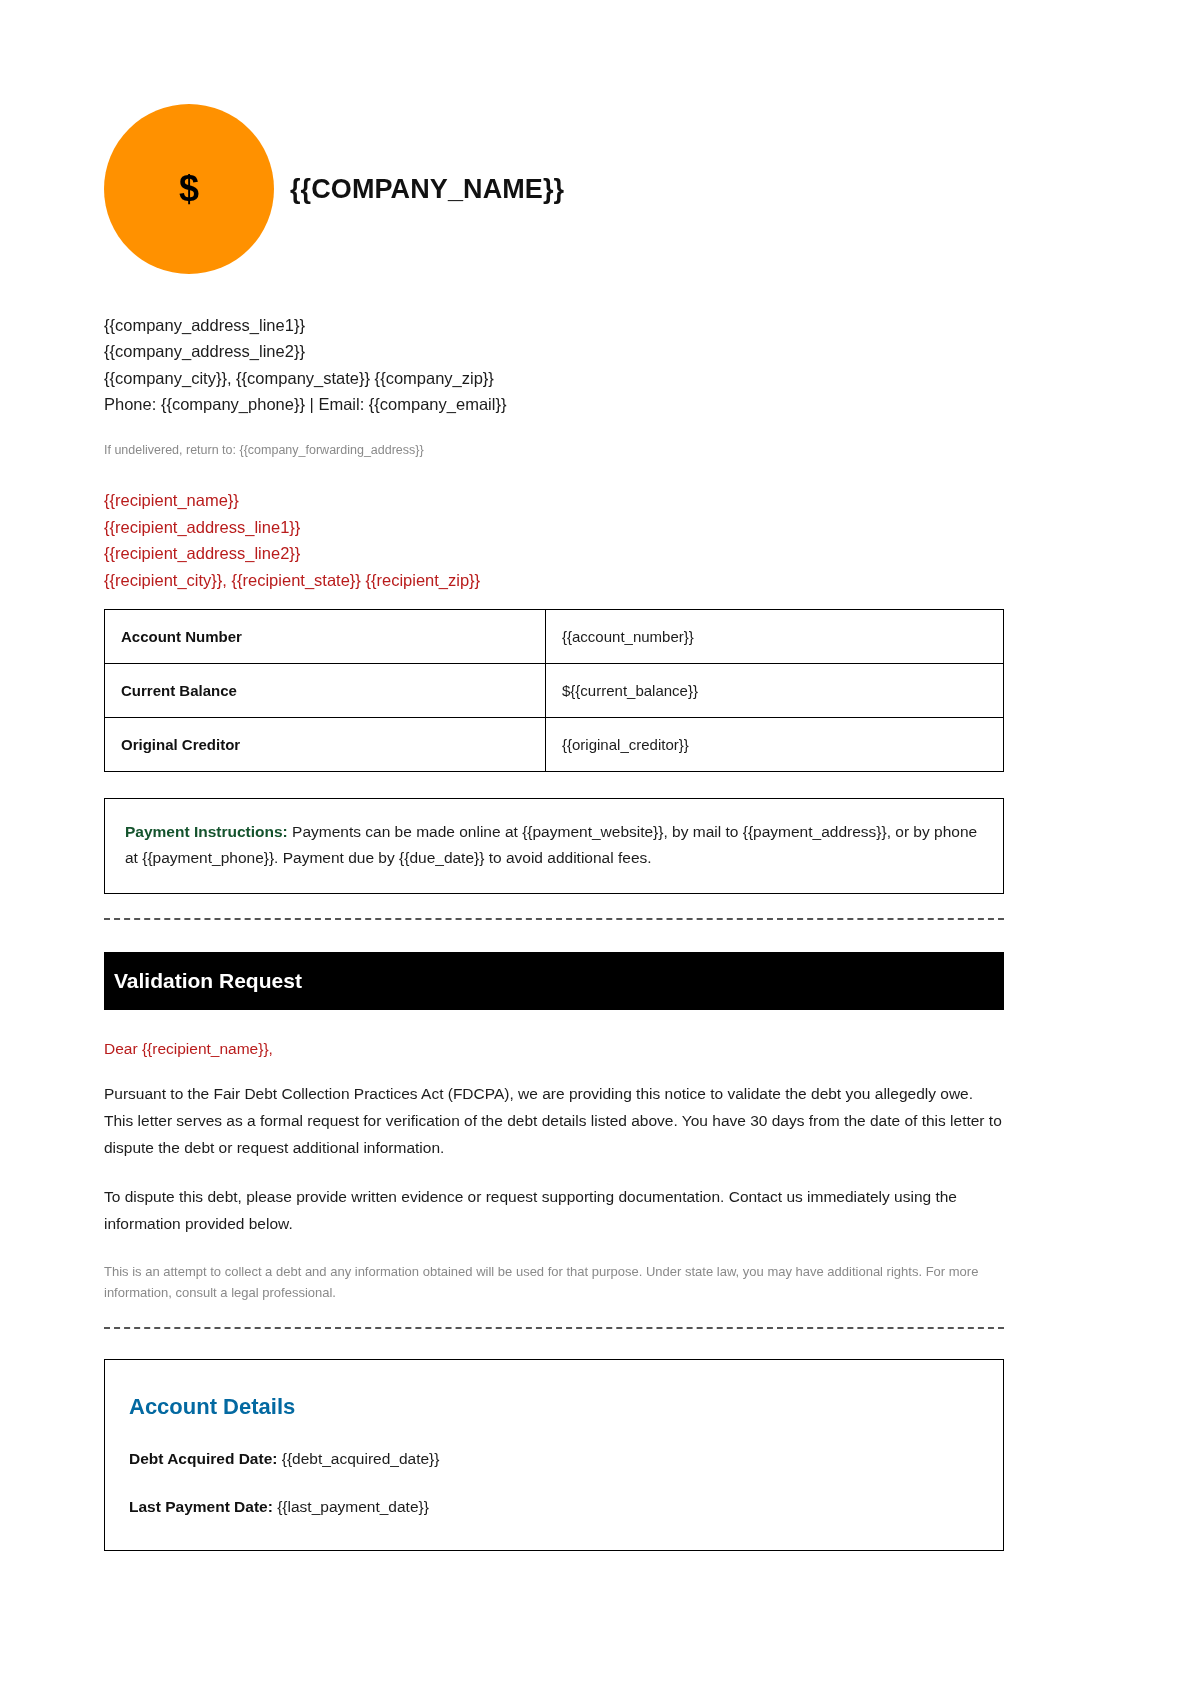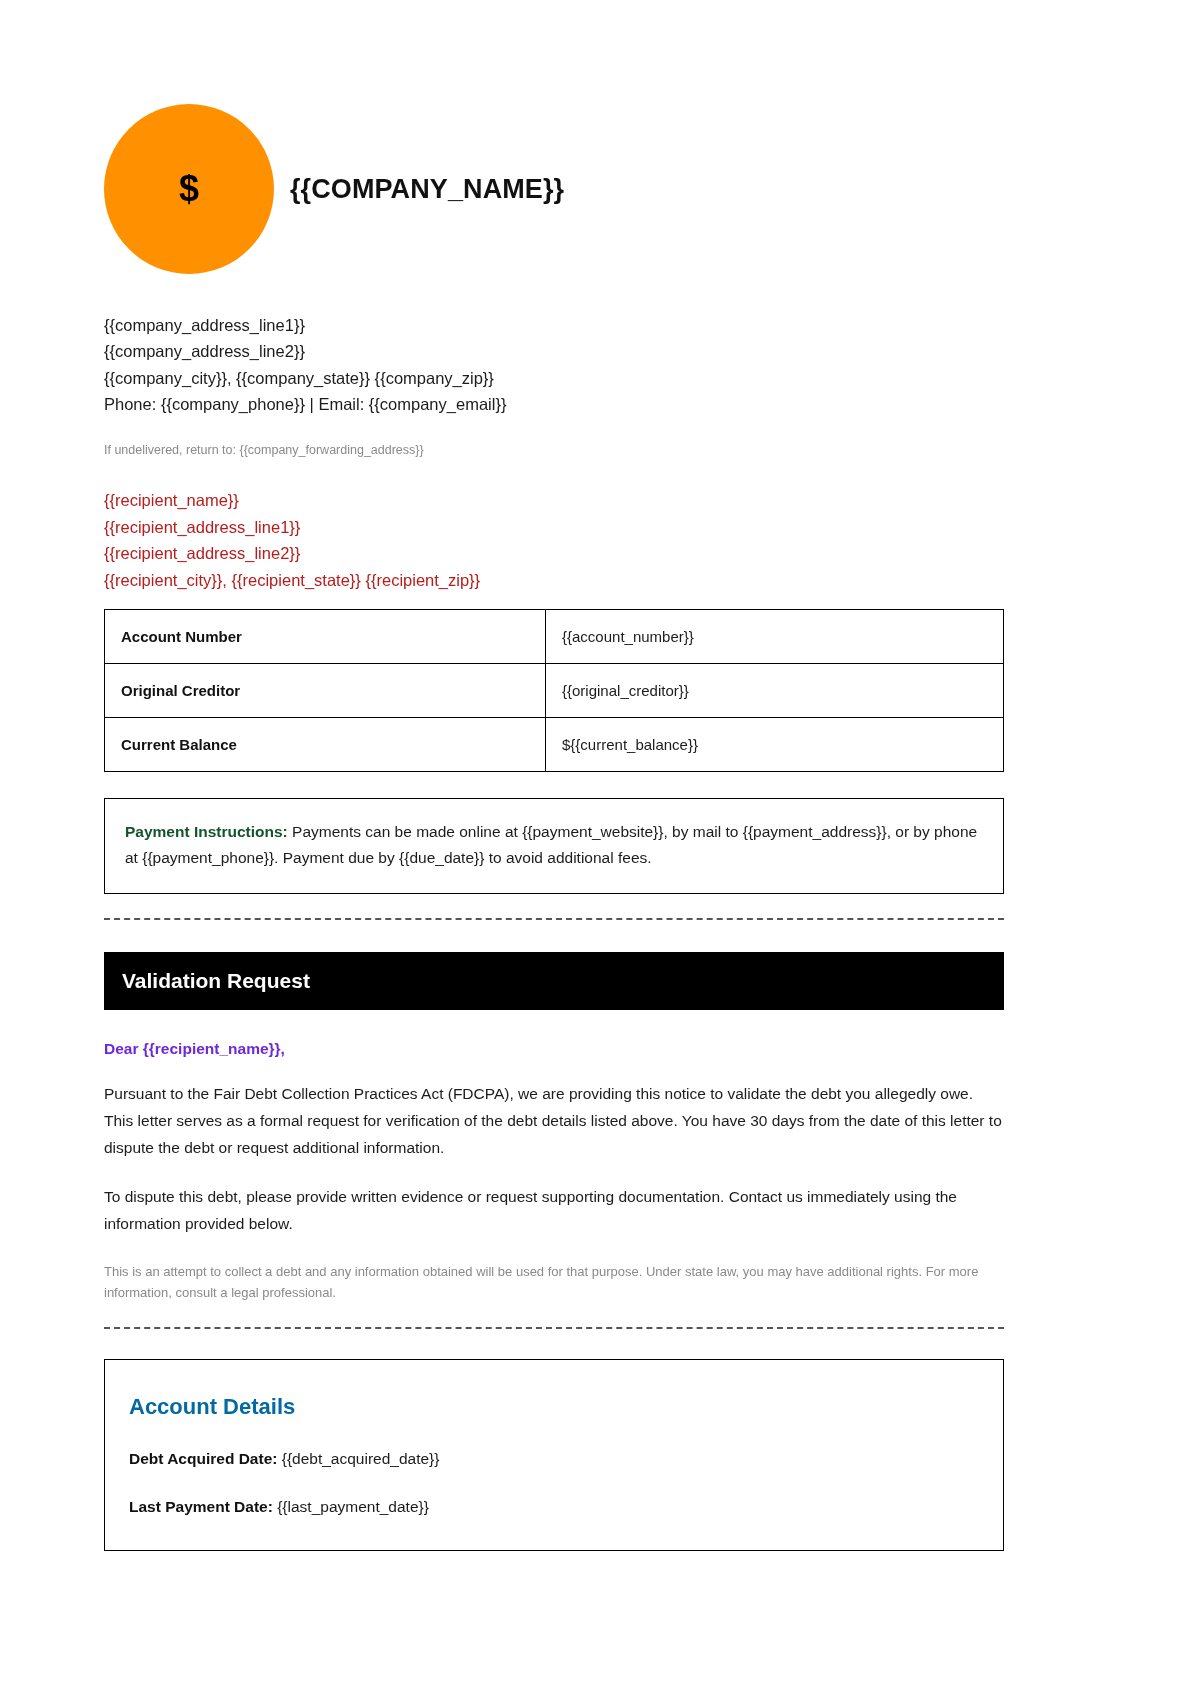--- a/index.html
+++ b/index.html
@@ -124,28 +124,28 @@
 
   
   .section-banner {
     margin-top: 32px;
     width: 900px;
     box-sizing: border-box;
     background: #000000;
     color: #ffffff;
     font-size: 21px;
     font-weight: bold;
-    padding: 17px 18px;
+    padding: 17px 10px;
   }
 
   .salutation {
     margin-top: 30px;
     font-size: 15.5px;
-    font-weight: bold;
-    color: #6d28d9;
+    font-weight: normal;
+    color: #b91c1c;
   }
 
   .body-para {
     margin-top: 22px;
     width: 900px;
     font-size: 15.5px;
     line-height: 27px;
     color: #1c1c1c;
   }
 
@@ -211,27 +211,27 @@
     <div class="address-line">{{recipient_city}}, {{recipient_state}} {{recipient_zip}}</div>
   </div>
 
   <table class="account-table">
     <tbody>
       <tr>
         <td class="label">Account Number</td>
         <td class="value">{{account_number}}</td>
       </tr>
       <tr>
+        <td class="label">Current Balance</td>
+        <td class="value">${{current_balance}}</td>
+      </tr>
+      <tr>
         <td class="label">Original Creditor</td>
         <td class="value">{{original_creditor}}</td>
       </tr>
-      <tr>
-        <td class="label">Current Balance</td>
-        <td class="value">${{current_balance}}</td>
-      </tr>
     </tbody>
   </table>
 
   <div class="payment-box">
     <span class="lead">Payment Instructions:</span><span> Payments can be made online at {{payment_website}}, by mail to {{payment_address}}, or by phone at {{payment_phone}}. Payment due by {{due_date}} to avoid additional fees.</span>
   </div>
 
   <hr class="divider">
 
   <div class="section-banner">Validation Request</div>

